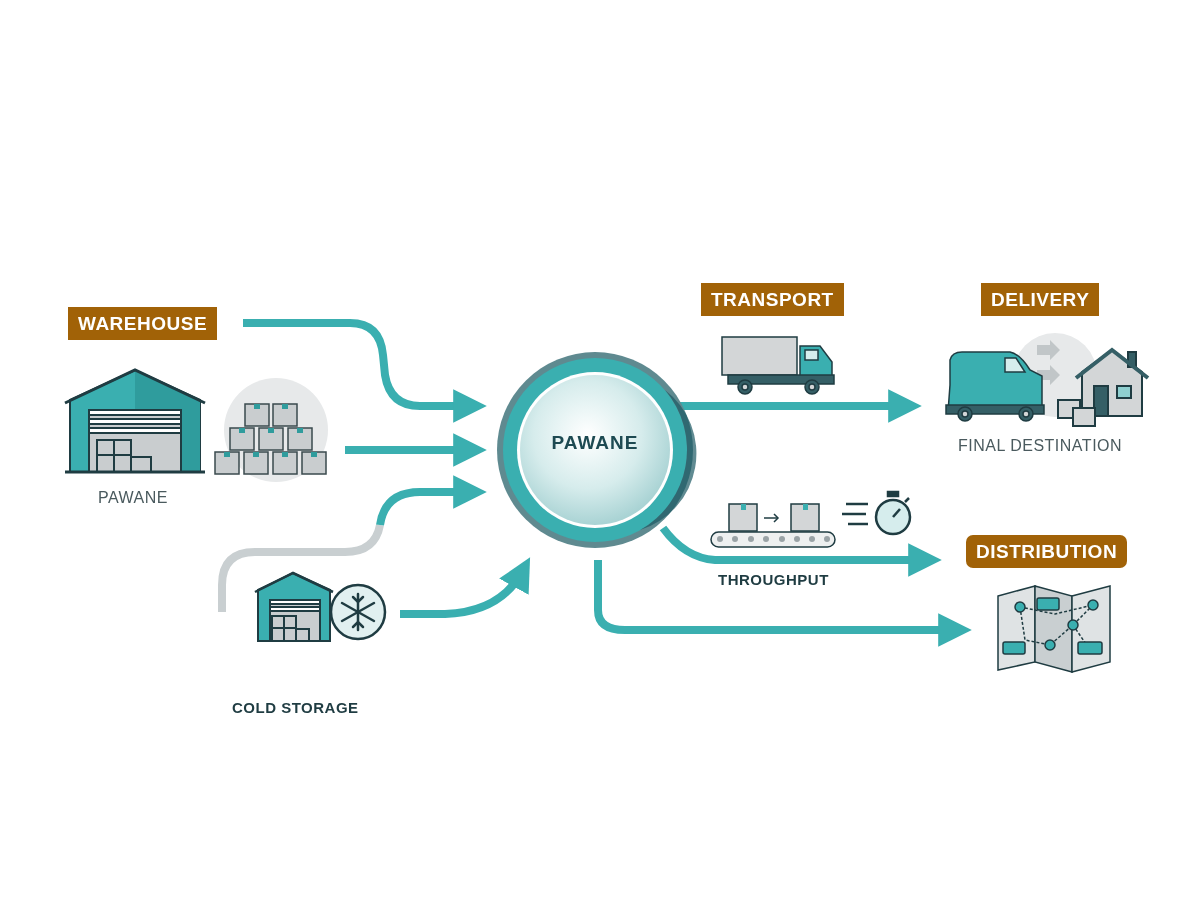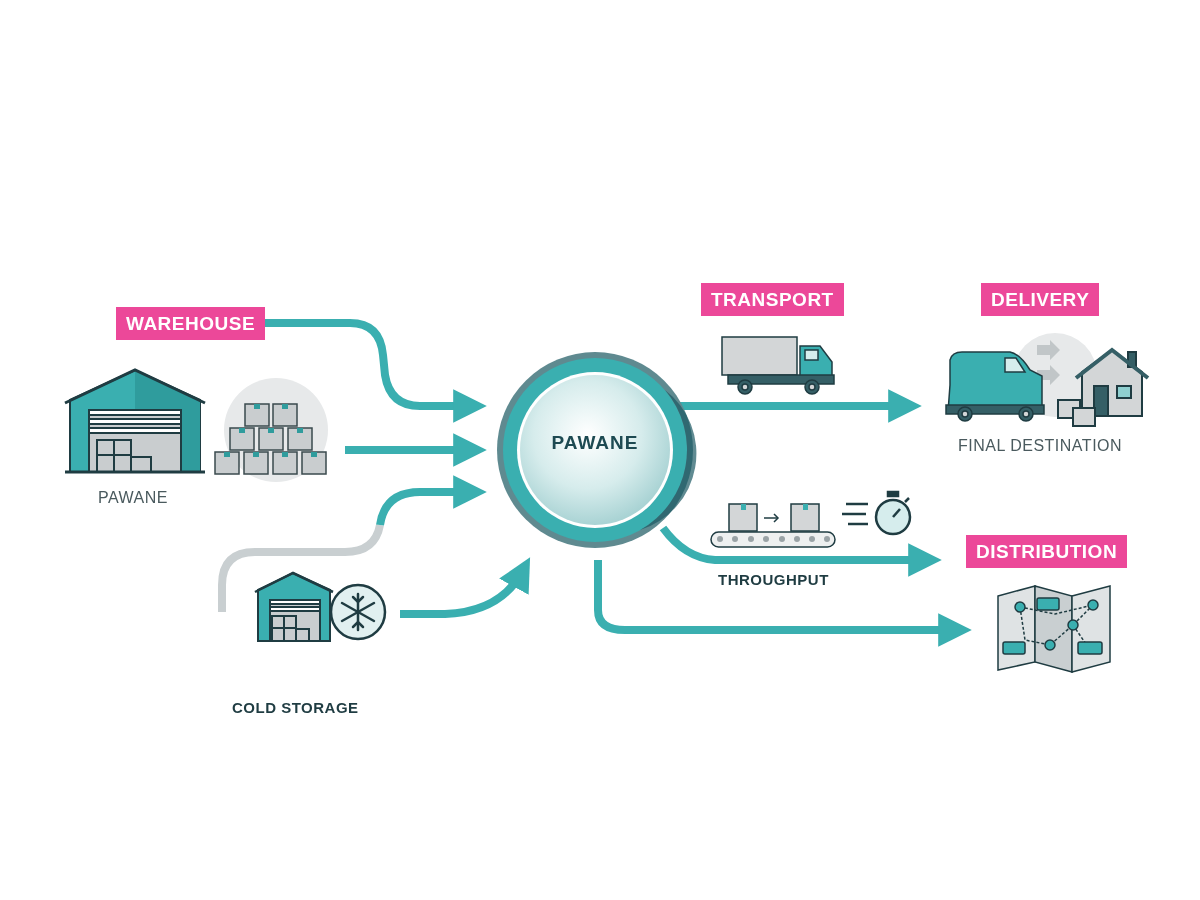--- a/index.html
+++ b/index.html
@@ -1,19 +1,19 @@
 <!DOCTYPE html>
 <html><head>
   <meta charset="utf-8">
   <style>
     html, body { margin: 0; padding: 0; background: #ffffff; }
     body { width: 1200px; height: 900px; position: relative; overflow: hidden;
            font-family: "Liberation Sans", "DejaVu Sans", sans-serif; }
     #canvas { position: absolute; left: 0; top: 0; width: 1200px; height: 900px; }
-    .label-box { position: absolute; background: #ec4899; color: #ffffff; font-weight: bold;
+    .label-box { position: absolute; background: #a16207; color: #ffffff; font-weight: bold;
                  font-size: 19px; letter-spacing: 0.5px; padding: 5px 10px 4px 10px;
                  line-height: 24px; white-space: nowrap; }
     .caption { position: absolute; white-space: nowrap; text-align: right; }
     .caption.thin { color: #4a5a5e; font-size: 16px; letter-spacing: 0.5px; }
     .caption.bold { color: #1f3c42; font-size: 15px; font-weight: bold; letter-spacing: 0.5px; }
     .hub-text { position: absolute; left: 500px; top: 432px; width: 190px; text-align: center;
                 font-size: 19px; font-weight: bold; color: #1d4a52; letter-spacing: 1px; }
   </style>
 </head>
 <body>
@@ -207,24 +207,24 @@
         <circle cx="1050" cy="645" r="5"></circle>
     </g>
     <g fill="#3aafb0">
       <rect x="1037" y="598" width="22" height="12" rx="2"></rect>
       <rect x="1003" y="642" width="22" height="12" rx="2"></rect>
       <rect x="1078" y="642" width="24" height="12" rx="2"></rect>
     </g>
   </g>
 </svg>
 
-<div class="label-box" style="left:68px; top:307px;margin-left:48px;">WAREHOUSE</div>
+<div class="label-box" style="left:68px; top:307px;">WAREHOUSE</div>
 <div class="caption thin" style="left:98px; top:489px;">PAWANE</div>
 <div class="caption bold" style="left:232px; top:660px;margin-top:39px;">COLD STORAGE</div>
 
 <div class="hub-text">PAWANE</div>
 
 <div class="label-box" style="left:701px; top:283px;">TRANSPORT</div>
 <div class="label-box" style="left:981px; top:283px;">DELIVERY</div>
 <div class="caption thin" style="left:958px; top:437px;">FINAL DESTINATION</div>
 
 <div class="caption bold" style="left:718px; top:571px;">THROUGHPUT</div>
-<div class="label-box" style="left:966px; top:535px;">DISTRIBUTION</div>
+<div class="label-box" style="left:966px; top:535px;border-radius:7px;">DISTRIBUTION</div>
 
 </body></html>

